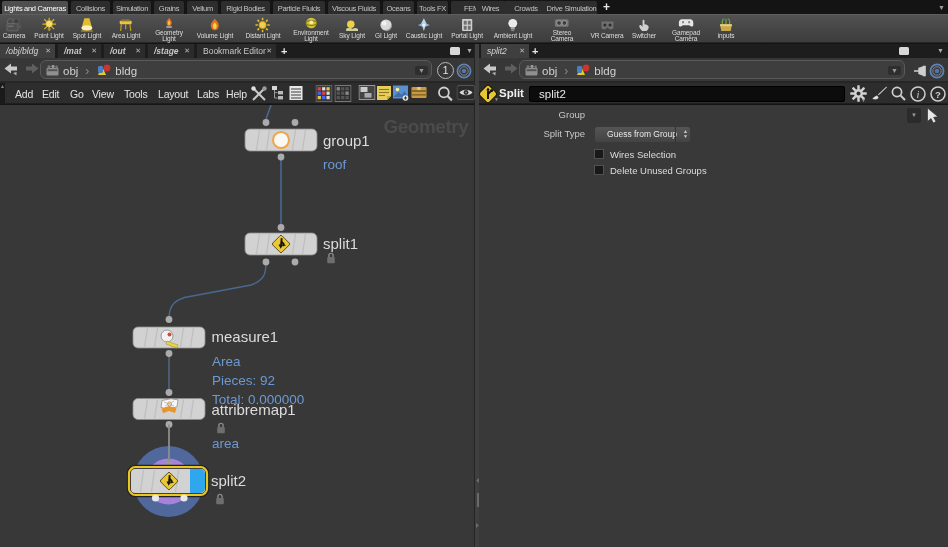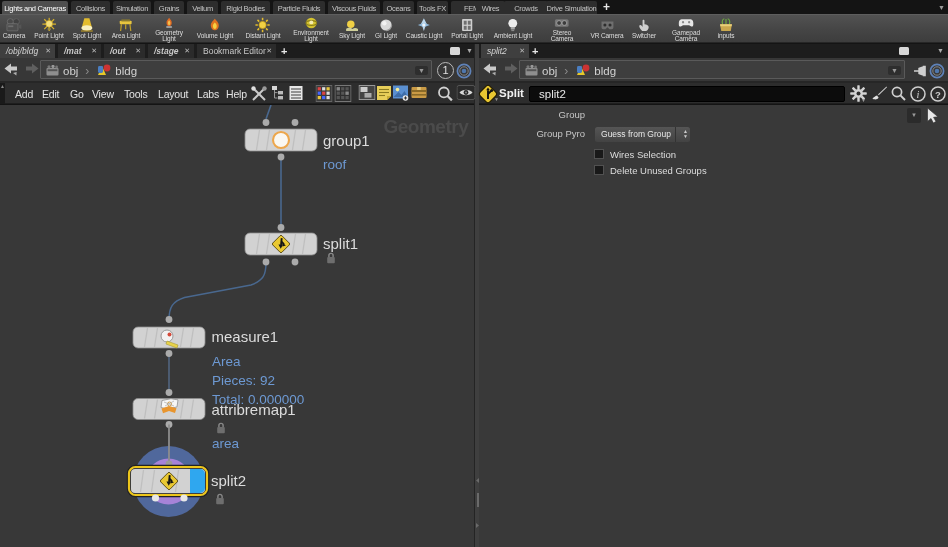--- a/index.html
+++ b/index.html
@@ -18,21 +18,21 @@
 .tlab{font-size:6.5px;color:#dedede;line-height:6px;margin-top:0.5px;white-space:nowrap;letter-spacing:-0.1px}
 .ptabrow{position:absolute;top:44px;height:14px;background:#1d1d1d}
 .ptab{position:absolute;top:0;height:14px;background:#2b2b2b;color:#c9c9c9;font-size:8.5px;line-height:14px}
 .ptab span:first-child{margin-left:6px}
 .ptab.act{background:#3f3f3f;color:#d4d4d4}
 .ptab .x{position:absolute;right:4px;top:0;font-size:7px;color:#b9b9b9}
 .pplus{position:absolute;top:0;color:#e8e8e8;font-size:11px;font-weight:bold;line-height:14px}
 .sqico{position:absolute;top:3px;width:10px;height:8px;background:#d8d8d8;border-radius:1.5px}
 .dnarr{position:absolute;top:3px;font-size:7px;color:#aaa}
 .navrow{position:absolute;top:58px;height:25px;background:#373737;border-bottom:2px solid #262626}
-.navfield{position:absolute;left:40px;top:2px;height:19px;background:#3e3e3e;border:1px solid #5a5a5a;border-radius:1px}
+.navfield{position:absolute;left:40px;top:2px;height:19px;background:#3e3e3e;border:1px solid #5a5a5a;border-radius:6px}
 .nic{display:inline-block;margin-left:5px;vertical-align:middle}
 .ntxt{color:#d2d2d2;font-size:11.5px;vertical-align:middle;margin-left:4px}
 .nsep{color:#8a8a8a;font-size:12px;vertical-align:middle;margin-left:7px;margin-right:3px}
 .nfdrop{position:absolute;right:3px;top:5px;font-size:7px;color:#999;background:#2e2e2e;padding:1px 3px;border-radius:2px}
 .circ1{width:17px;height:17px;border:1.6px solid #b9b9b9;border-radius:50%;color:#e0e0e0;
   font-size:11px;text-align:center;line-height:14px}
 .menurow{position:absolute;top:83px;height:21px;background:#2d2d2d;border-bottom:1px solid #1e1e1e}
 .mi{position:absolute;top:4.5px;font-size:10.5px;color:#e3e3e3;letter-spacing:-0.2px}
 .ti{position:absolute;top:2px;transform:translateX(-50%)}
 .phdr{position:absolute;top:83px;height:21px;background:#2d2d2d;border-bottom:1px solid #1e1e1e}
@@ -44,21 +44,21 @@
 .dmark{position:absolute;background:#6a6a6a}
 #rcontent{position:absolute;left:479px;top:105px;width:469px;height:442px;background:#393939}
 .plab{position:absolute;right:363px;font-size:9.5px;color:#c8c8c8}
 .gfield{position:absolute;left:115px;top:3px;width:311px;height:15.5px;background:#0e0e0e;border-radius:2px}
 .gfield span{font-family:"Liberation Mono",monospace;font-weight:bold;font-size:9px;color:#f2f2f2;
   margin-left:4px;line-height:16px;letter-spacing:-0.2px}
 .gdrop{position:absolute;left:428px;top:2.5px;width:14px;height:15px;background:#2b2b2b;border-radius:2px;
   color:#9a9a9a;font-size:6px;text-align:center;line-height:15px}
 #rcontent svg{position:absolute}
 .combo{position:absolute;left:116px;top:22px;width:95px;height:15px;background:linear-gradient(180deg,#555,#434343);
-  border-radius:2.5px;color:#e8e8e8;font-size:8.5px;letter-spacing:0;text-align:center;line-height:15px;padding-right:13px}
+  border-radius:2.5px;color:#e8e8e8;font-size:8.5px;letter-spacing:0;text-align:right;line-height:15px;padding-right:13px}
 .combosep{position:absolute;right:14px;top:0;width:1px;height:15px;background:#333}
 .updn{position:absolute;right:2px;top:1.5px;font-size:5px;line-height:5.5px;color:#ccc}
 .cb{position:absolute;left:115px;width:10px;height:10px;background:#191919;border:1px solid #515151}
 .cblab{position:absolute;left:131px;font-size:9.5px;color:#dedede;margin-top:-0.5px}
 .nl{font-family:"Liberation Sans",sans-serif;font-size:15px;fill:#dcdcdc}
 .bl{font-family:"Liberation Sans",sans-serif;font-size:13.5px;fill:#6d99d3}
 </style></head>
 <body>
 <div id="root">
 <div id="row1">
@@ -375,21 +375,21 @@
       <div class="dmark" style="left:1px;top:434px;width:3px;height:5px;clip-path:polygon(100% 0,0 50%,100% 100%)"></div>
       <div class="dmark" style="left:1.5px;top:449px;width:2px;height:14px"></div>
       <div class="dmark" style="left:1px;top:479px;width:3px;height:5px;clip-path:polygon(0 0,100% 50%,0 100%)"></div>
     </div>
 <div id="rcontent">
       <span class="plab" style="top:4px">Group</span>
       <div class="gdrop">▼</div>
       <svg width="17" height="17" viewBox="0 0 17 17" style="position:absolute;left:446px;top:2px">
         <path d="M2.5 1 L2.5 14.5 L6 11.5 L8.3 16 L11 14.6 L8.6 10.3 L13 9.8 z" fill="#e8e8e8" stroke="#333" stroke-width="0.7"></path>
       </svg>
-      <span class="plab" style="top:23px">Group Pyro</span>
+      <span class="plab" style="top:23px">Split Type</span>
       <div class="combo">Guess from Group<div class="combosep"></div><div class="updn">▲<br>▼</div></div>
       <div class="cb" style="top:44px"></div>
       <span class="cblab" style="top:44px">Wires Selection</span>
       <div class="cb" style="top:60px"></div>
       <span class="cblab" style="top:60px">Delete Unused Groups</span>
     </div>
 <div class="ptabrow" style="left:0;width:474px">
       <div class="ptab act" style="left:0px;width:55px"><span style="font-style:italic;">/obj/bldg</span><span class="x">✕</span></div>
       <div class="ptab" style="left:58px;width:43px"><span style="font-style:italic;font-weight:bold;">/mat</span><span class="x">✕</span></div>
       <div class="ptab" style="left:104px;width:41px"><span style="font-style:italic;font-weight:bold;">/out</span><span class="x">✕</span></div>

